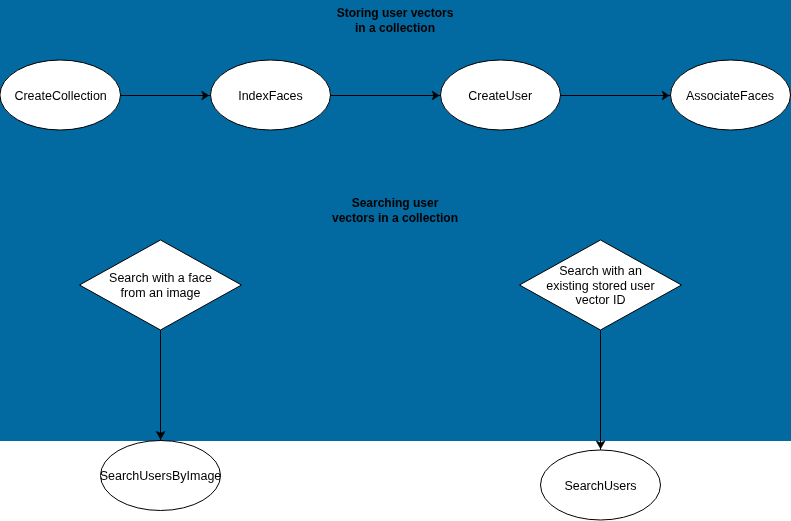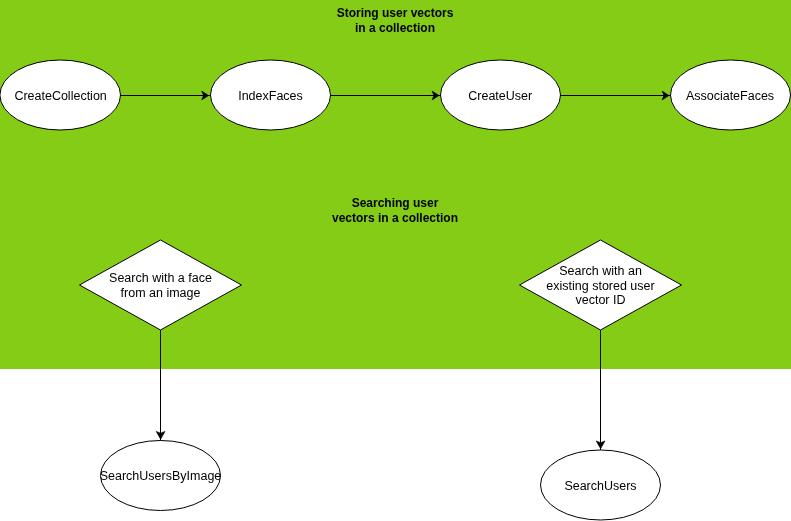--- a/index.html
+++ b/index.html
@@ -8,22 +8,22 @@
     padding: 0;
     width: 791px;
     height: 521px;
     background: #ffffff;
     overflow: hidden;
     font-family: "Liberation Sans", sans-serif;
   }
   #canvas {
     position: relative;
     width: 791px;
-    height: 369px;
-    background: #84cc16;
+    height: 441px;
+    background: #0369a1;
   }
   svg#diagram {
     position: absolute;
     left: 0;
     top: 0;
     width: 791px;
     height: 521px;
     display: block;
     shape-rendering: geometricPrecision;
   }

